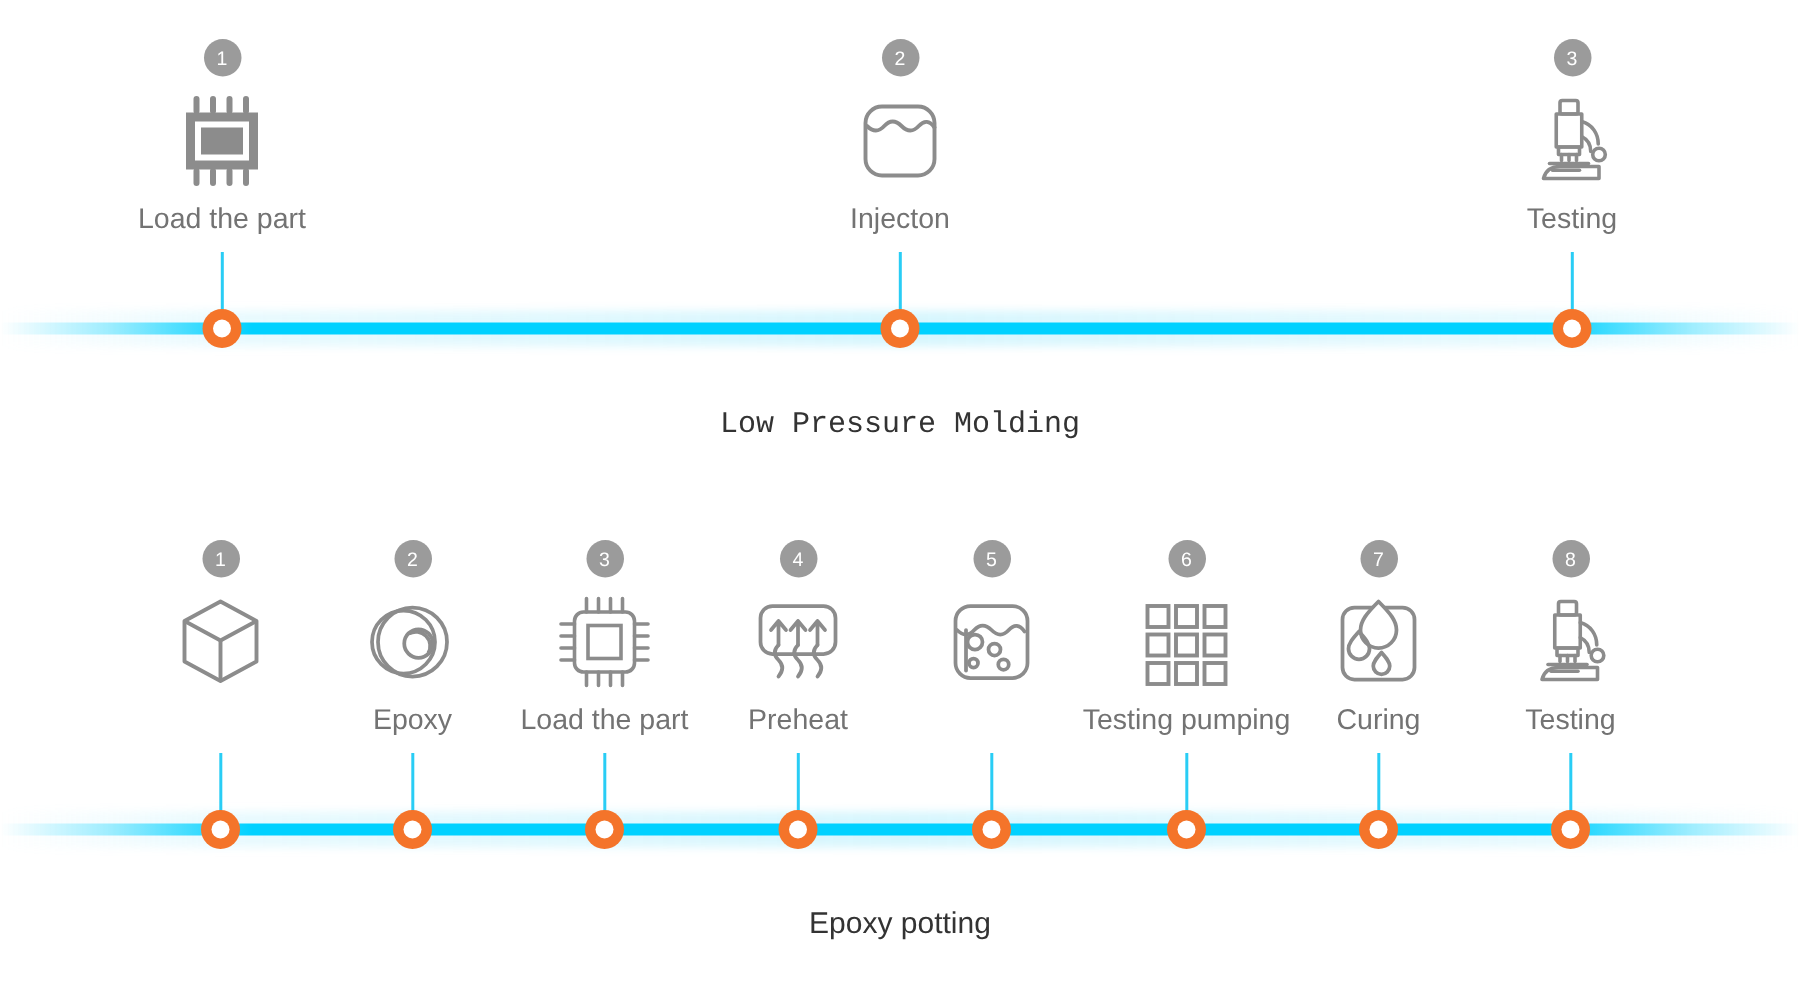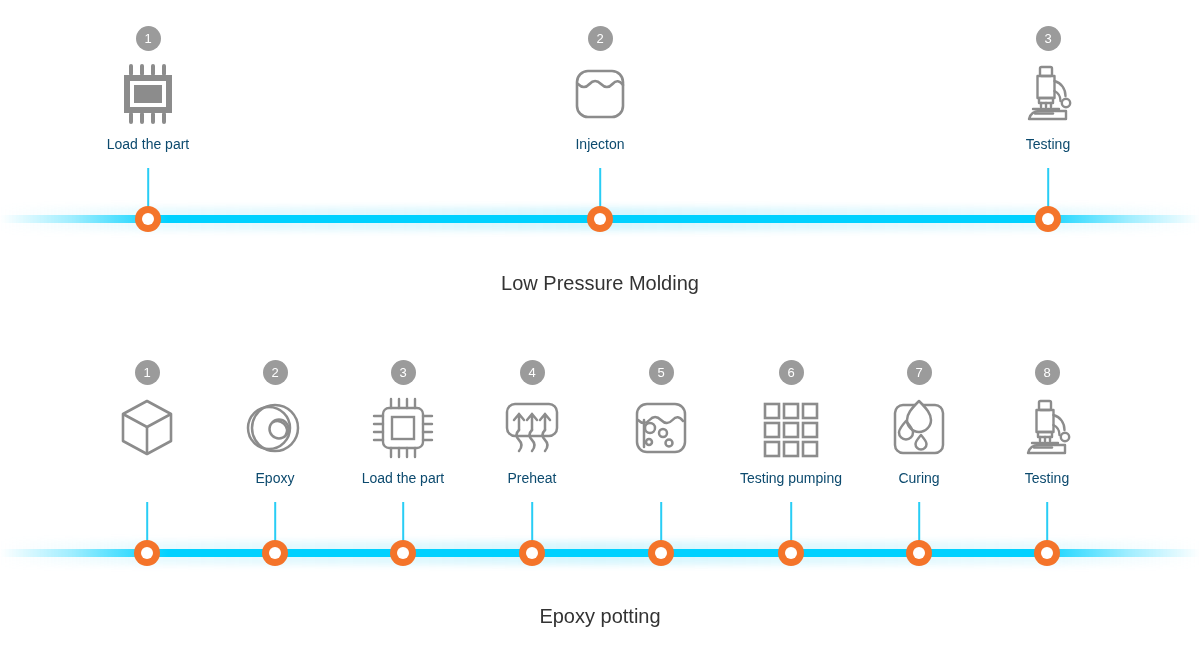--- a/index.html
+++ b/index.html
@@ -48,21 +48,21 @@
     margin: 0 auto; text-align: center;
     font-family: "Liberation Sans", sans-serif;
   }
   .icon-box {
     height: 72px; margin-top: 7px;
     display: flex; align-items: center; justify-content: center;
   }
   .icon-box svg { display: block; }
   .node-label {
     margin-top: 6px;
-    font-size: 14px; color: #0c4a6e;
+    font-size: 19px; color: #737373;
     white-space: nowrap;
     font-family: "Liberation Sans", sans-serif;
   }
   .stem {
     position: absolute; left: 50%; width: 1.6px;
     background: #29cdf5; transform: translateX(-50%);
   }
   .marker {
     position: absolute; width: 26px; height: 26px;
     margin-left: -13px; margin-top: -13px;
@@ -142,21 +142,21 @@
         <path d="M14 58 q2 -8 11 -8 h26 v8z"></path>
         <path d="M20 52.5h18"></path>
       </g>
     </svg>
           </div>
           <div class="node-label">Testing</div>
         </div>
         <div class="stem" style="left: 1048px; top: 168px; height: 46px;"></div>
         <div class="marker" style="left: 1048px; top: 219px;"></div>
       </div>
-    <div class="caption" style="top:272px;">Low Pressure Molding</div>
+    <div class="caption" style="top:272px;font-family:Liberation Mono, monospace;">Low Pressure Molding</div>
   </div>
 
   <div class="section" id="section-epoxy">
     <div class="rail-wrap" style="top:193px;">
       <div class="rail-glow"></div>
       <div class="rail-line"></div>
     </div>
     <div id="epoxy-nodes">
         <div class="node" style="left: 147px; top: 20px;">
           <div class="badge">1</div>

